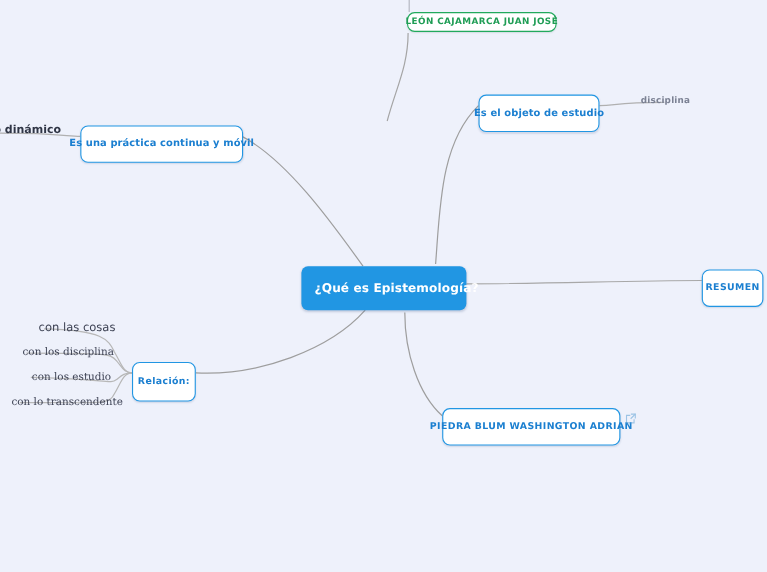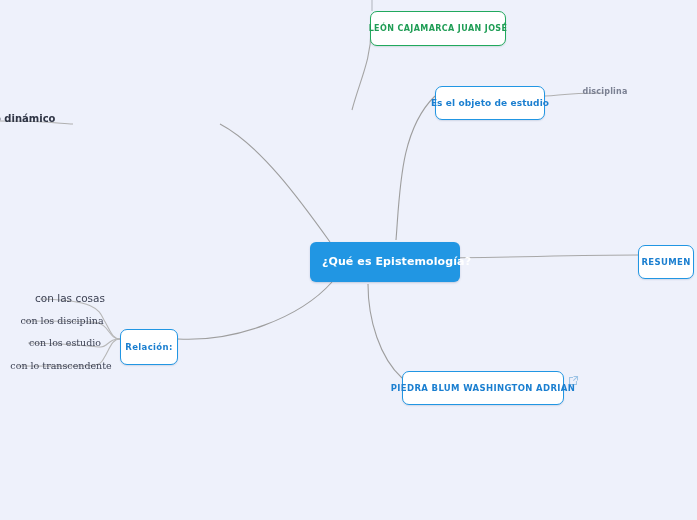--- a/index.html
+++ b/index.html
@@ -43,21 +43,20 @@
     background: #2196e3;
     color: #ffffff;
     border-radius: 6px;
     font-size: 11px;
     font-weight: bold;
     letter-spacing: .1px;
     text-align: left;
     justify-content: flex-start;
     padding: 0 12px;
     box-shadow: 0 1px 2px rgba(40,70,120,.22);
-    margin-left: 36px;
   }
 
   
   .node-pill {
     background: #ffffff;
     color: #1b7fd0;
     border: 1.6px solid #2196e3;
     border-radius: 7px;
     font-size: 8.5px;
     font-weight: bold;
@@ -147,32 +146,35 @@
 
       <path d="M73,124 C60,124 55,121 0,121" stroke="#b0b0b0"></path>
 
       <path d="M120,339 C112,339 110,330 104,320 C99,310 96,300 40,299" stroke="#b7b7b7"></path>
       <path d="M120,339 C113,339 111,334 106,328 C100,321 96,321 24,321" stroke="#b7b7b7"></path>
       <path d="M120,339 C113,339 111,341 106,345 C100,350 96,344 28,343" stroke="#b7b7b7"></path>
       <path d="M120,339 C112,339 110,348 104,358 C99,368 96,366 18,366" stroke="#b7b7b7"></path>
     </g>
   </svg>
 
-  <div class="node node-green" style="left:370px; top:11px; width:136px; height:35px;">
+  <div class="node node-green" style="left:370px; top:11px; width:136px; height:18px;">
     <span>LEÓN CAJAMARCA JUAN JOSÉ</span>
   </div>
 
   <div class="node node-pill soft" style="left:435px; top:86px; width:110px; height:20px;">
     <span>Es el objeto de estudio</span>
   </div>
 
   <div class="node node-text leaf-bold-small" style="left:563px; top:84px; width:84px; height:16px;">
     <span>disciplina</span>
   </div>
 
+  <div class="node node-pill soft" style="left:73px; top:114px; width:148px; height:21px;">
+    <span>Es una práctica continua y móvil</span>
+  </div>
 
   <div class="node node-text leaf-bold-left" style="left:-6px; top:111px; width:70px; height:16px; justify-content:flex-start;">
     <span>o dinámico</span>
   </div>
 
   <div class="node node-central" style="left:274px; top:242px; width:150px; height:40px; flex-direction:column; align-items:flex-start; justify-content:center;">
     <span>¿Qué es Epistemología?</span>
   </div>
 
   <div class="node node-pill" style="left:638px; top:245px; width:56px; height:20px;">

